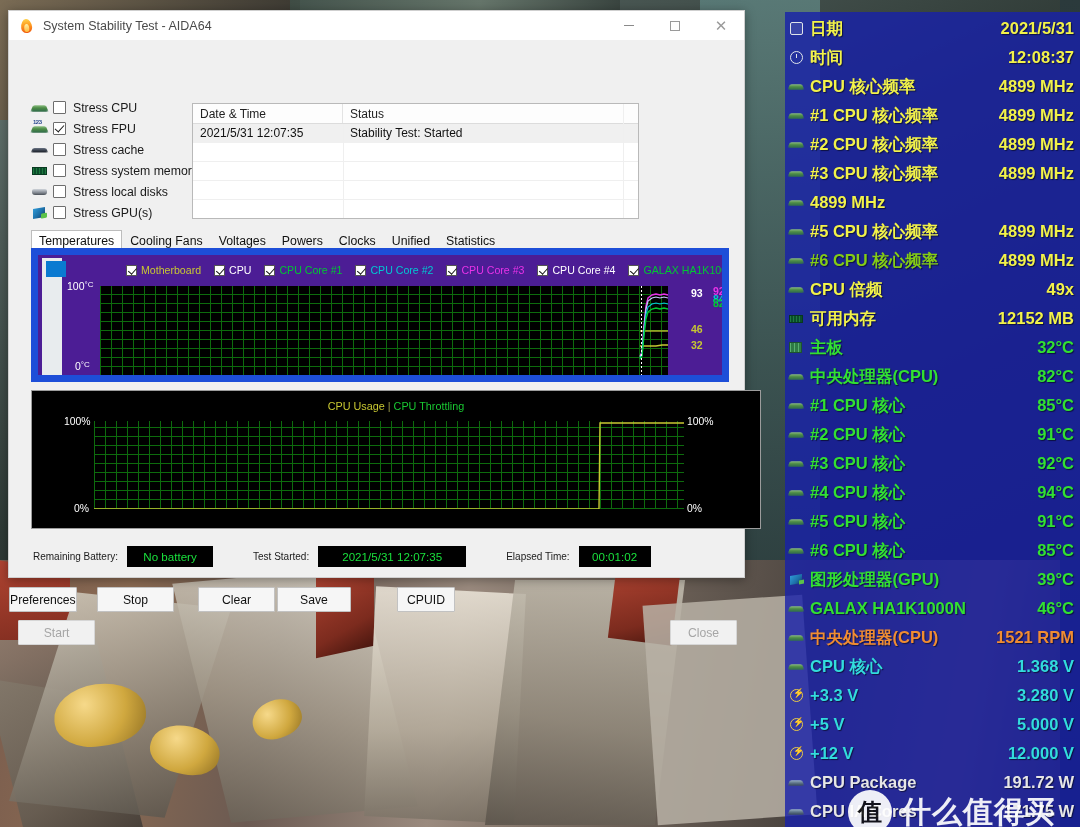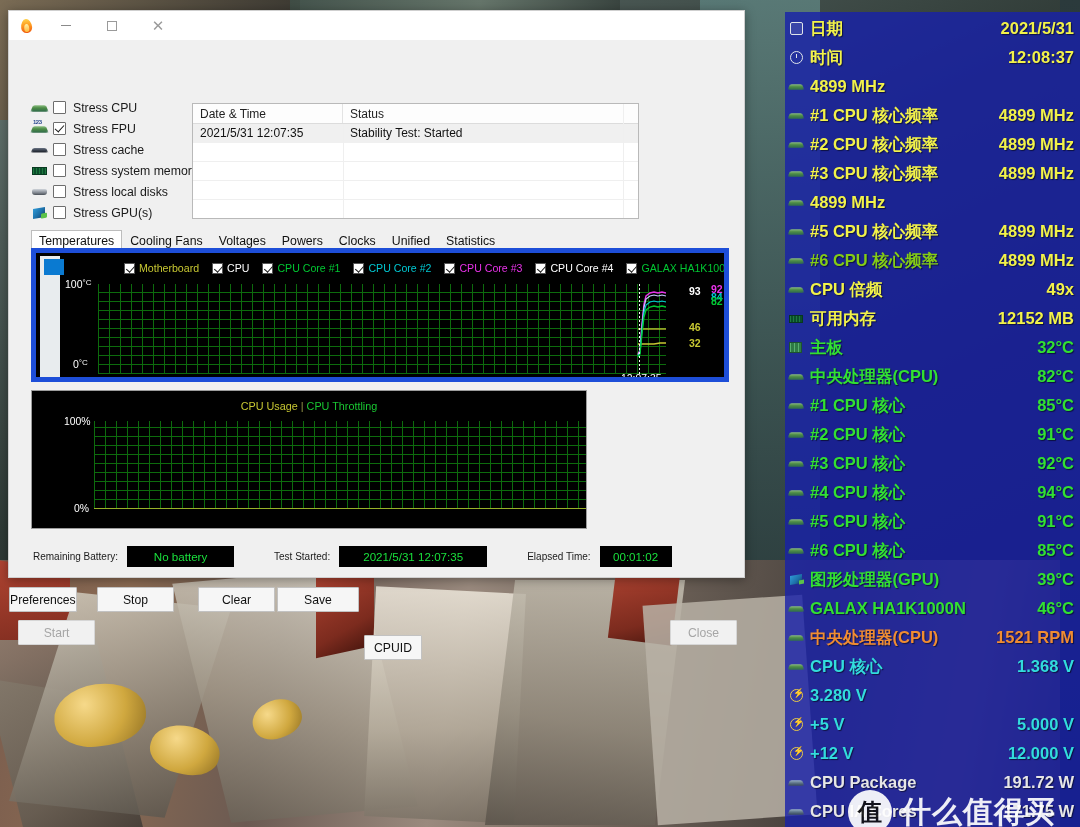--- a/index.html
+++ b/index.html
@@ -189,21 +189,21 @@
     border:1px solid transparent; background:transparent;
   }
   .tab.active { background:#fff; border:1px solid #bdbdbd; border-bottom-color:#fff; }
   .tab-underline {
     position:absolute; left:22px; top:206px; width:692px; height:1px; background:#cdcdcd; z-index:-1;
   }
 
   
   .panel-temp {
     position:absolute; left:22px; top:207px; width:698px; height:134px;
-    background:#000000; border:5px solid #1d4ed8; overflow:hidden;
+    background:#4c1d95; border:7px solid #1d4ed8; overflow:hidden;
   }
   .legendbar {
     position:absolute; left:88px; top:9px; display:flex; align-items:center; gap:13px;
   }
   .leg { display:flex; align-items:center; }
   .leg .cbk {
     width:11px; height:11px; background:#fff; border:1px solid #555; position:relative;
     margin-right:4px; flex:none;
   }
   .leg .cbk:after {
@@ -230,21 +230,21 @@
   .time-label { position:absolute; left:585px; top:120px; font-size:10.4px; color:#fff; }
 
   .vdots {
     position:absolute; left:603px; top:31px; width:1px; height:90px;
     background:repeating-linear-gradient(180deg,#fff 0 2px, transparent 2px 4px);
   }
   .rv { position:absolute; font-size:10.5px; font-weight:bold; }
 
   
   .panel-usage {
-    position:absolute; left:22px; top:349px; width:556px; height:139px;
+    position:absolute; left:22px; top:349px; width:730px; height:139px;
     background:#000; border:1px solid #9c9c9c; overflow:hidden;
   }
   .usage-title { position:absolute; top:9px; left:0; width:100%; text-align:center; font-size:10.8px; }
   .plot-usage {
     position:absolute; left:62px; top:30px; width:590px; height:88px;
     background:#000;
     background-image:
       repeating-linear-gradient(0deg,  #0d6b0d 0 1px, transparent 1px 9px),
       repeating-linear-gradient(90deg, #0d6b0d 0 1px, transparent 1px 11px);
   }
@@ -254,35 +254,35 @@
   .u0r   { position:absolute; left:655px; top:112px; font-size:10.4px; color:#fff; }
   .usage-trace { position:absolute; left:0; top:0; width:590px; height:88px; }
 
   
   .statusrow { position:absolute; left:24px; top:505px; display:flex; align-items:center; }
   .st-lab { font-size:10px; color:#1a1a1a; margin-right:9px; }
   .st-val {
     background:#000; color:#19e03c; font-size:11.6px; text-align:center;
     padding:4px 0; margin-right:40px;
   }
-  .v-batt { width:107px; } .v-start { width:148px; } .v-elapsed { width:72px; margin-right:0; }
+  .v-batt { width:86px; } .v-start { width:148px; } .v-elapsed { width:72px; margin-right:0; }
 
   
   .btnrow { position:absolute; left:0; top:546px; width:737px; height:26px; }
   .btn {
     position:absolute; top:0; height:25px; background:#f6f6f6; border:1px solid #c2c2c2;
     font-size:12.2px; color:#111; display:flex; align-items:center; justify-content:center;
     border-radius:1px;
   }
   .btn.disabled { color:#a6a6a6; background:#f1f1f1; border-color:#d6d6d6;margin-top:33px; }
   .b-start { left:9px;   width:77px; }
   .b-stop  { left:88px;  width:77px; }
   .b-clear { left:189px; width:77px; }
-  .b-save  { left:268px; width:82px; }
-  .b-cpuid { left:355px; width:58px;margin-top:48px; }
+  .b-save  { left:268px; width:74px; }
+  .b-cpuid { left:388px; width:58px; }
   .b-close { left:661px; width:67px; }
 
   
   #osd {
     position:absolute; right:0; top:12px; width:295px; height:815px; z-index:20;
     background:rgba(24,32,170,0.80);
     padding:2px 6px 0 4px;
     font-weight:bold;
   }
   .osd-row {
@@ -375,20 +375,21 @@
   <div class="gold g3"></div>
   <div class="wp-dark-right"></div>
 </div>
 
 <div id="aida-window">
 
   <div class="titlebar">
     <div class="title-icon">
         <div class="flame"></div>
       </div>
+    <div class="title-text">System Stability Test - AIDA64</div>
     <div class="win-btns">
       <div class="win-btn">
           <span class="min-glyph"></span>
         </div>
       <div class="win-btn">
           <span class="max-glyph"></span>
         </div>
       <div class="win-btn">
           <span class="close-glyph">✕</span>
         </div>
@@ -601,20 +602,21 @@
       <span class="osd-ic">
         <span class="ico-clock"></span>
       </span>
       <span class="osd-name" style="color:#f2f24a">时间</span>
       <span class="osd-val" style="color:#f2f24a">12:08:37</span>
     </div>
     <div class="osd-row">
       <span class="osd-ic">
         <span class="ico-chip"></span>
       </span>
+      <span class="osd-name" style="color:#f2f24a">CPU 核心频率</span>
       <span class="osd-val" style="color:#f2f24a">4899 MHz</span>
     </div>
     <div class="osd-row">
       <span class="osd-ic">
         <span class="ico-chip"></span>
       </span>
       <span class="osd-name" style="color:#f2f24a">#1 CPU 核心频率</span>
       <span class="osd-val" style="color:#f2f24a">4899 MHz</span>
     </div>
     <div class="osd-row">
@@ -746,20 +748,21 @@
       <span class="osd-ic">
         <span class="ico-chip"></span>
       </span>
       <span class="osd-name" style="color:#32dcdc">CPU 核心</span>
       <span class="osd-val" style="color:#32dcdc">1.368 V</span>
     </div>
     <div class="osd-row">
       <span class="osd-ic">
         <span class="ico-volt"></span>
       </span>
+      <span class="osd-name" style="color:#32dcdc">+3.3 V</span>
       <span class="osd-val" style="color:#32dcdc">3.280 V</span>
     </div>
     <div class="osd-row">
       <span class="osd-ic">
         <span class="ico-volt"></span>
       </span>
       <span class="osd-name" style="color:#32dcdc">+5 V</span>
       <span class="osd-val" style="color:#32dcdc">5.000 V</span>
     </div>
     <div class="osd-row">

